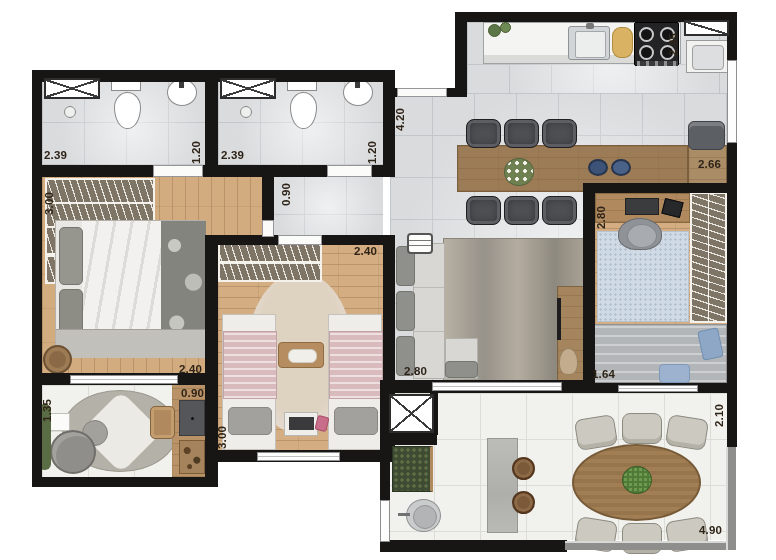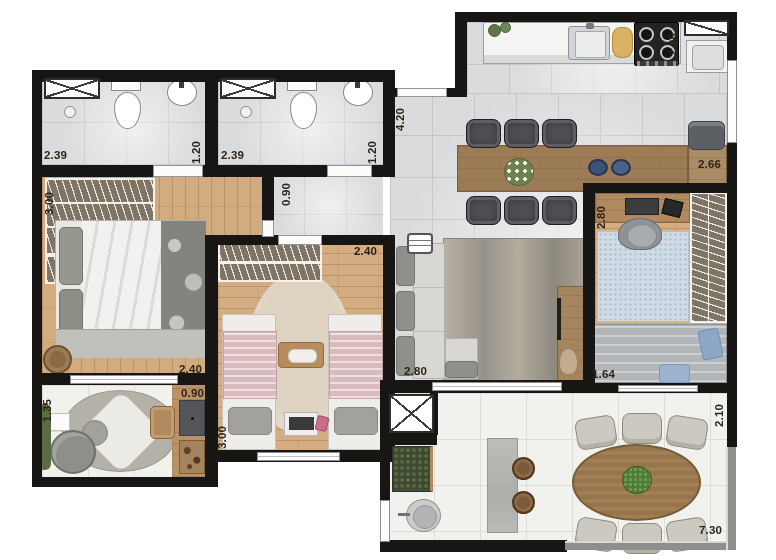--- a/index.html
+++ b/index.html
@@ -260,15 +260,15 @@
   <div class="lb" style="left:698px;top:159px;">2.66</div>
   <div class="lb" style="left:354px;top:246px;">2.40</div>
   <div class="lb v" style="left:596px;top:195px;height:34px;">2.80</div>
   <div class="lb" style="left:179px;top:364px;">2.40</div>
   <div class="lb" style="left:181px;top:388px;">0.90</div>
   <div class="lb v" style="left:42px;top:388px;height:34px;">1.35</div>
   <div class="lb v" style="left:217px;top:415px;height:34px;">3.00</div>
   <div class="lb" style="left:404px;top:366px;">2.80</div>
   <div class="lb" style="left:592px;top:369px;">1.64</div>
   <div class="lb v" style="left:714px;top:393px;height:34px;">2.10</div>
-  <div class="lb" style="left:699px;top:525px;">7.30</div>
+  <div class="lb" style="left:699px;top:525px;">4.90</div>
 
 </div>
 
 </body></html>

